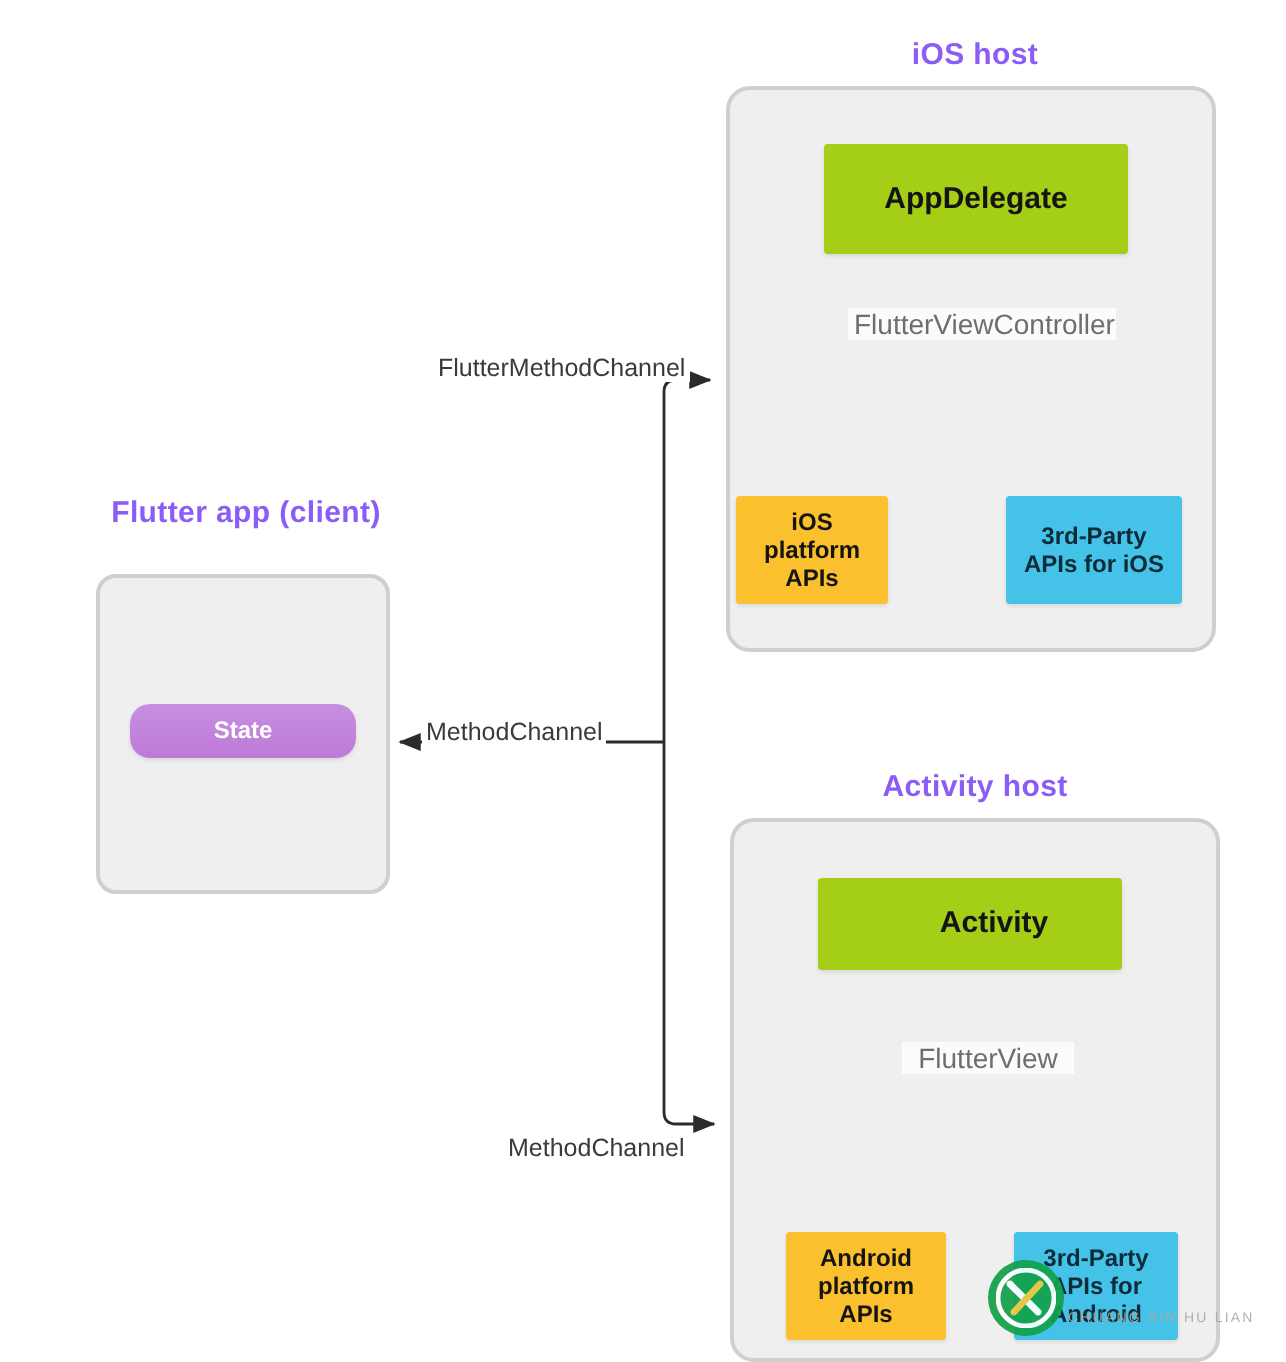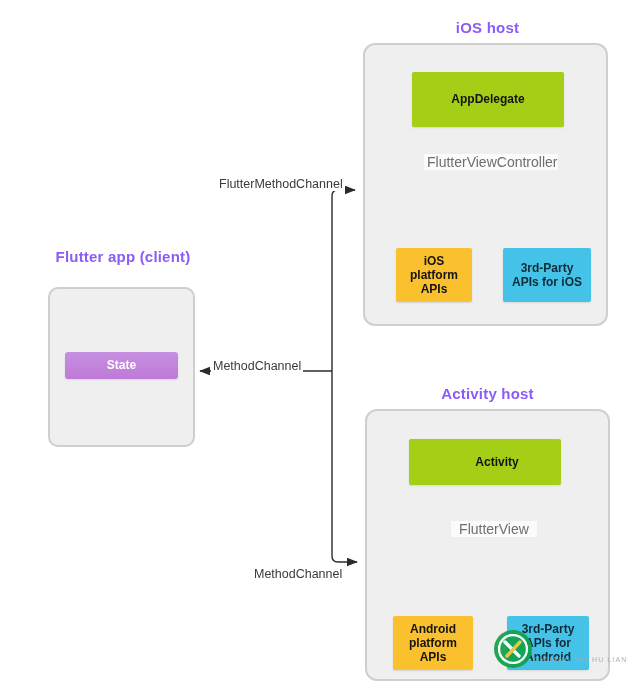--- a/index.html
+++ b/index.html
@@ -47,21 +47,21 @@
     align-items: center;
     justify-content: center;
     text-align: center;
     font-weight: bold;
     line-height: 1.18;
     border-radius: 2px;
   }
   .node-green {
     background: #A5CE16;
     color: #141414;
-    font-size: 12px;
+    font-size: 15px;
     box-shadow: 0 1px 2px rgba(0,0,0,0.10);
   }
   .node-orange {
     background: #FBC02D;
     color: #141414;
     font-size: 12px;
     box-shadow: 0 1px 2px rgba(0,0,0,0.10);
   }
   .node-blue {
     background: #45C2E8;
@@ -176,40 +176,40 @@
   </svg>
 
   <div class="host-title" style="left:365px; top:19px; width:245px;">iOS host</div>
 
   <div class="host-box" style="left:363px; top:43px; width:245px; height:283px;"></div>
 
   <div class="node node-green" style="left:412px; top:72px; width:152px; height:55px;">AppDelegate</div>
 
   <div class="inner-label" style="left:424px; top:154px; width:128px;">FlutterViewController</div>
 
-  <div class="node node-orange" style="left:396px; top:248px; width:76px; height:54px;">
+  <div class="node node-orange" style="left:368px; top:248px; width:76px; height:54px;">
     <span>
       <span>iOS</span><br>
       <span>platform</span><br>
       <span>APIs</span>
     </span>
   </div>
 
   <div class="node node-blue" style="left:503px; top:248px; width:88px; height:54px;">
     <span>
       <span>3rd-Party</span><br>
       <span>APIs for iOS</span>
     </span>
   </div>
 
   <div class="host-title" style="left:48px; top:248px; width:150px; text-align:center;">Flutter app (client)</div>
 
   <div class="client-box" style="left:48px; top:287px; width:147px; height:160px;"></div>
 
-  <div class="node node-purple" style="left:65px; top:352px; width:113px; height:27px;">State</div>
+  <div class="node node-purple" style="left:65px; top:352px; width:113px; height:27px;border-radius:10px;">State</div>
 
   <div class="edge-label" style="left:217px; top:164px;">FlutterMethodChannel</div>
 
   <div class="edge-label" style="left:211px; top:346px;">MethodChannel</div>
 
   <div class="edge-label" style="left:252px; top:554px;">MethodChannel</div>
 
   <div class="host-title" style="left:365px; top:385px; width:245px;">Activity host</div>
 
   <div class="host-box" style="left:365px; top:409px; width:245px; height:272px;"></div>

